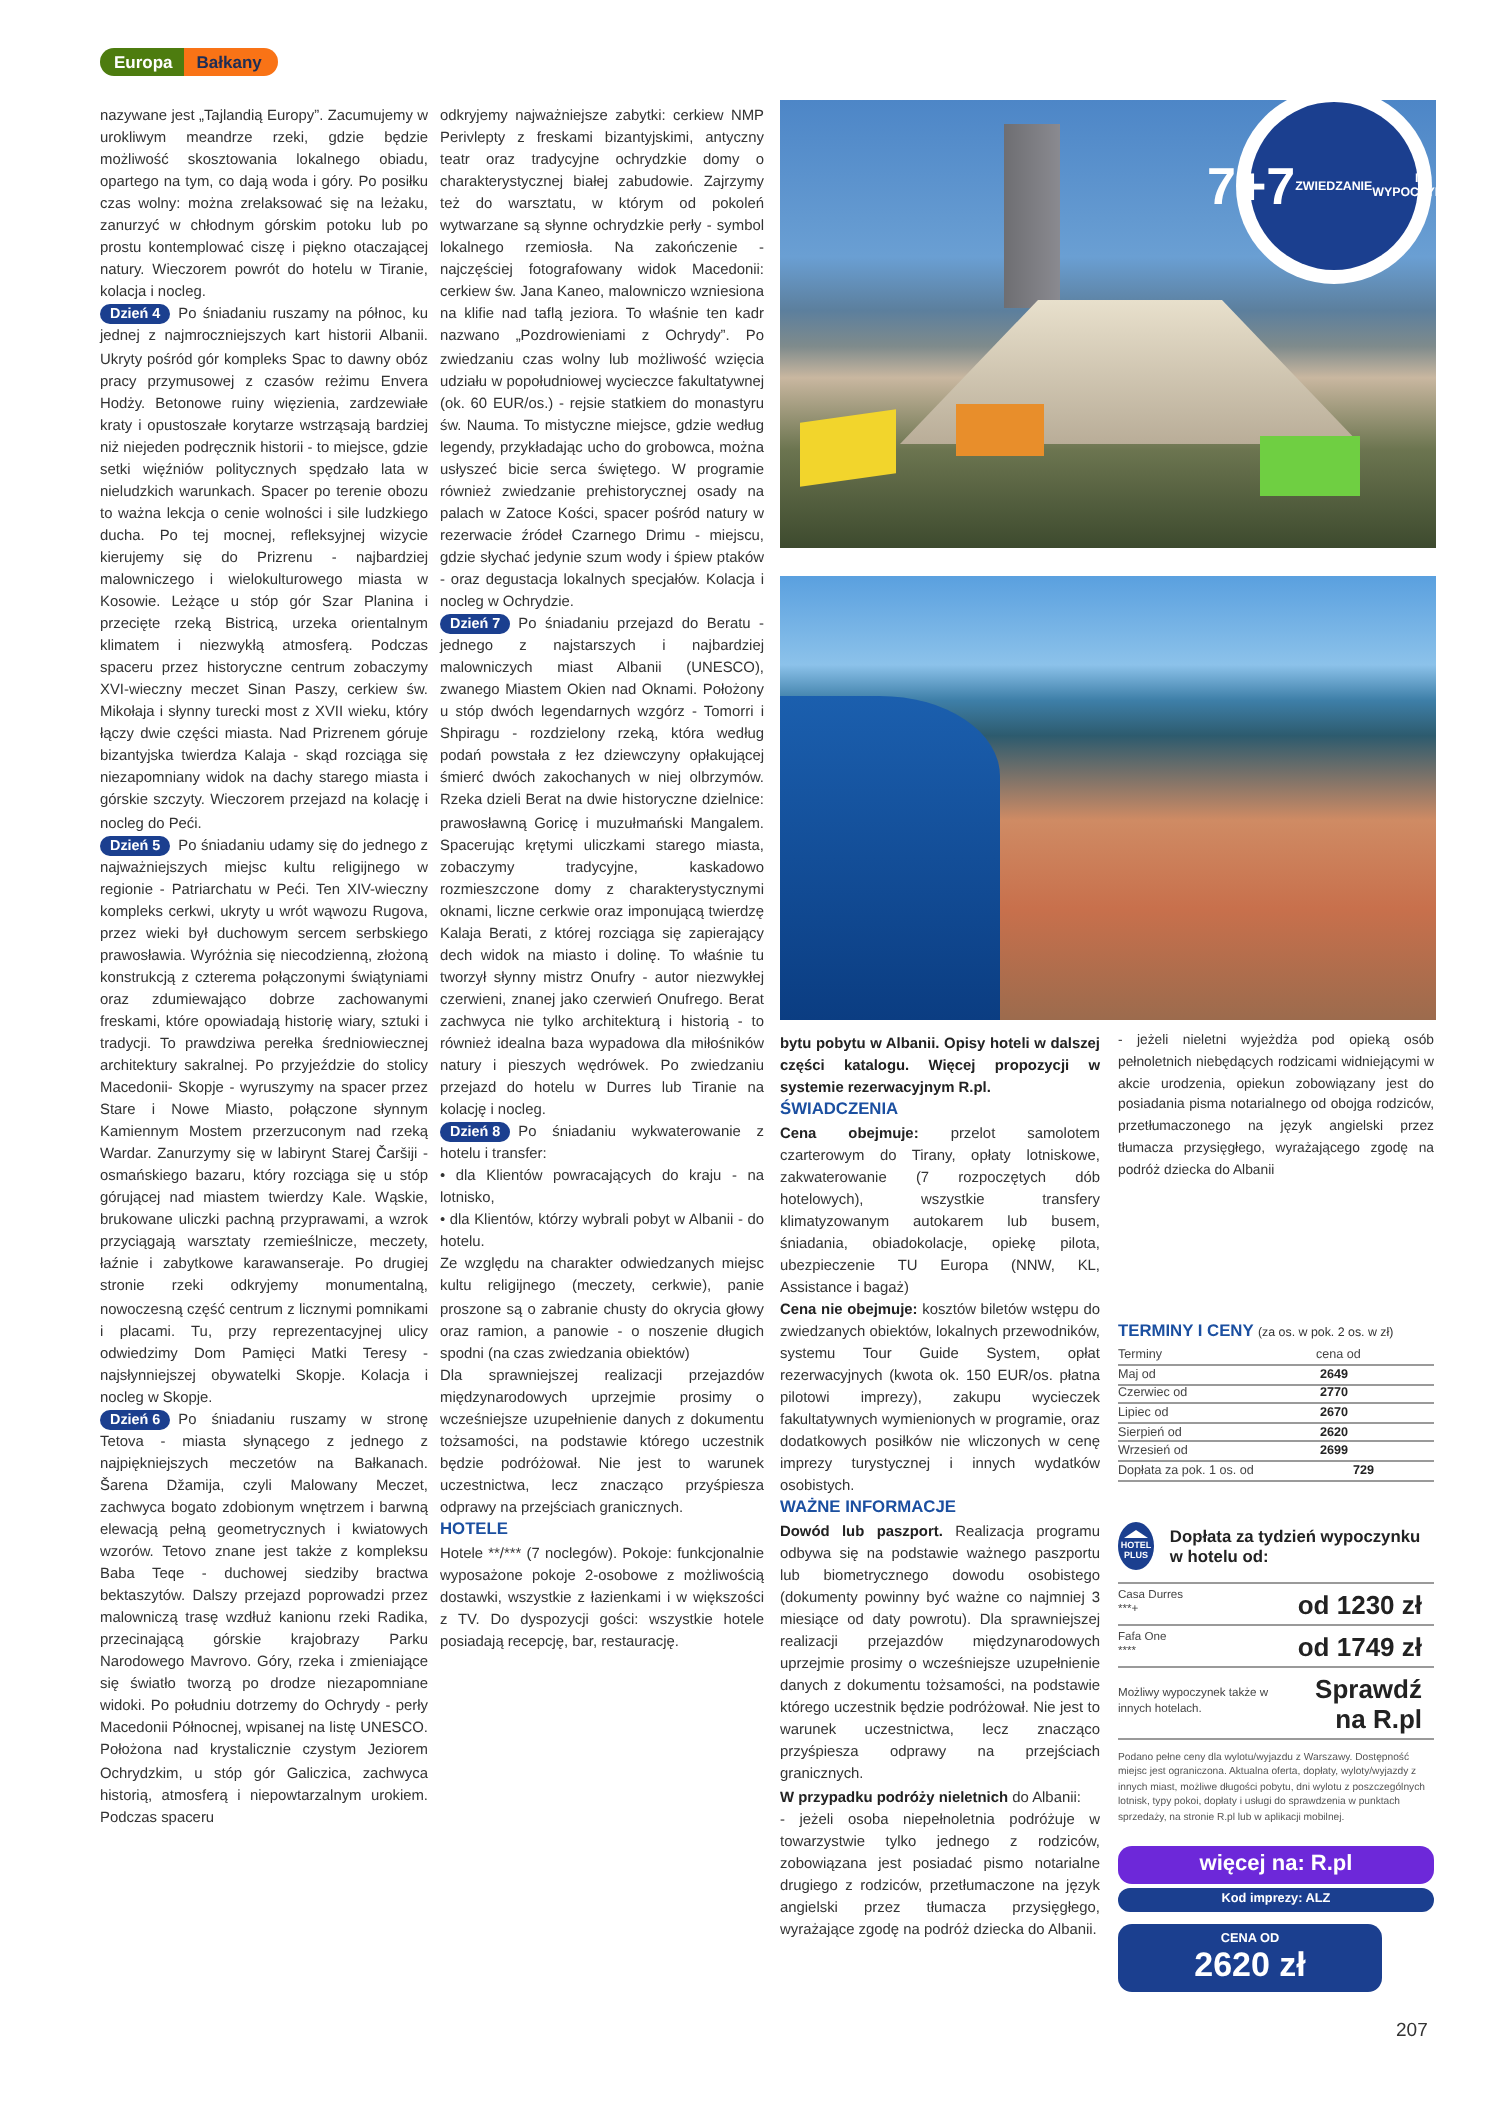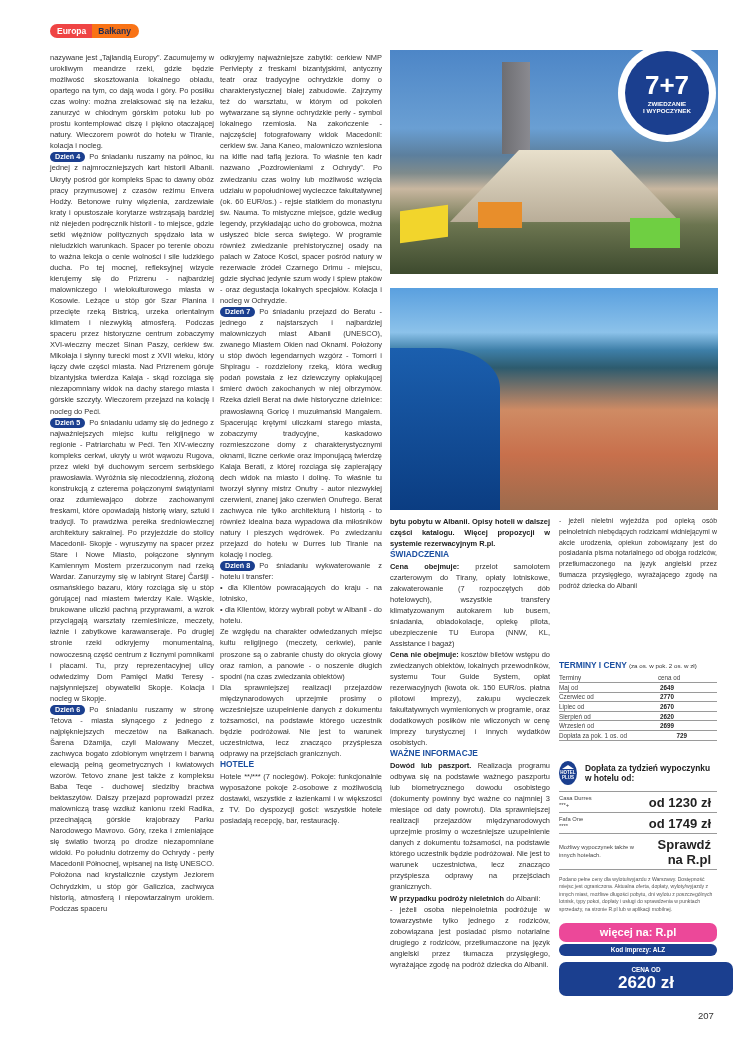--- a/index.html
+++ b/index.html
@@ -1,20 +1,20 @@
 <!DOCTYPE html>
 <html><head>
 <meta charset="utf-8">
 <style>
   * { box-sizing: border-box; margin: 0; padding: 0; }
   html, body { width: 756px; height: 1051px; background: #ffffff; overflow: hidden; }
   body { position: relative; font-family: "Liberation Sans", sans-serif; color: #2a2a2a; }
 
   .crumb { position: absolute; left: 50px; top: 24px; height: 14px; display: flex; border-radius: 7px; overflow: hidden; font-size: 8.5px; font-weight: bold; }
-  .crumb .c1 { background: #ef4444; color: #fff; padding: 1px 6px 0 7px; line-height: 13px; text-align: right; }
+  .crumb .c1 { background: #4d7c0f; color: #fff; padding: 1px 6px 0 7px; line-height: 13px; text-align: right; }
   .crumb .c2 { background: #f97316; color: #1d2d55; padding: 1px 8px 0 6px; line-height: 13px; }
 
   .col { position: absolute; font-size: 7.45px; line-height: 11.05px; text-align: justify; color: #333; }
   .col p { margin: 0; }
   .col1 { left: 50px; top: 52px; width: 164px; }
   .col2 { left: 220px; top: 52px; width: 162px; }
   .col3 { left: 390px; top: 516px; width: 160px; }
   .col4 { left: 559px; top: 516px; width: 158px; font-size: 6.9px; line-height: 10.8px; }
 
   .day { display: inline-block; background: #1b3f8f; color: #fff; font-weight: bold; font-size: 7.2px; line-height: 10px; padding: 0 5px; border-radius: 6px; margin-right: 4px; }
@@ -25,21 +25,21 @@
   .photo1 { top: 50px; height: 224px; background: linear-gradient(180deg, #4d86c7 0%, #6a9fd3 35%, #5c7f9d 47%, #7f8b8c 55%, #c9b7a0 62%, #6c7550 78%, #3d4a2e 100%); }
   .photo2 { top: 288px; height: 222px; background: linear-gradient(180deg, #5aa0df 0%, #8cc2ea 20%, #3e7fa8 28%, #2d5b6e 36%, #cf8b64 55%, #c8704c 75%, #9c6b4d 100%); }
   .lake { position: absolute; left: 0; top: 60px; width: 110px; height: 162px; background: linear-gradient(180deg, #1b5fae, #0b3d82); border-top-right-radius: 60px 40px; }
   .tower { position: absolute; left: 112px; top: 12px; width: 28px; height: 92px; background: linear-gradient(90deg, #6e6e72, #8a8a90); }
   .pyramid { position: absolute; left: 60px; top: 100px; width: 230px; height: 72px; background: linear-gradient(180deg, #e8e0cc, #b9ad98); clip-path: polygon(30% 0, 70% 0, 100% 100%, 0 100%); }
   .box-yel { position: absolute; left: 10px; top: 158px; width: 48px; height: 32px; background: #f2d52c; transform: skewY(-8deg); }
   .box-org { position: absolute; left: 88px; top: 152px; width: 44px; height: 26px; background: #e88e2b; }
   .box-grn { position: absolute; left: 240px; top: 168px; width: 50px; height: 30px; background: #6fcf42; }
 
   .badge-wrap { position: absolute; left: 618px; top: 44px; width: 98px; height: 98px; border-radius: 50%; background: #fff; display: flex; align-items: center; justify-content: center; }
-  .badge { width: 84px; height: 84px; border-radius: 50%; background: #1b3f8f; color: #fff; text-align: center; display: flex; flex-direction: column; align-items: center; justify-content: center; }
+  .badge { width: 84px; height: 84px; border-radius: 50%; background: #1b3f8f; color: #fff; text-align: center; display: flex; flex-direction: row; align-items: center; justify-content: center; }
   .badge .big { font-size: 26px; font-weight: bold; line-height: 26px; }
   .badge .sm { font-size: 6.2px; font-weight: bold; line-height: 7.5px; margin-top: 2px; }
 
   .prices { position: absolute; left: 559px; top: 660px; width: 158px; }
   .prices .ttl { font-size: 8.4px; color: #1b4fa0; font-weight: bold; }
   .prices .ttl .note { font-weight: normal; font-size: 6.2px; color: #333; }
   .ptable { width: 100%; border-collapse: collapse; margin-top: 3px; font-size: 6.3px; color: #444; }
   .ptable td, .ptable th { border-bottom: 1px solid #9a9a9a; height: 9.6px; padding: 0; font-weight: normal; text-align: left; }
   .ptable td.v { font-weight: bold; color: #222; padding-left: 2px; }
   .ptable td.v2 { font-weight: bold; color: #222; text-align: right; padding-right: 30px; }
@@ -50,23 +50,23 @@
   .hplus .txt { margin-left: 8px; font-weight: bold; font-size: 8.4px; line-height: 10px; color: #222; }
 
   .htable { width: 100%; border-collapse: collapse; margin-top: 6px; }
   .htable td { border-top: 1px solid #9a9a9a; padding: 3px 0 2px 0; vertical-align: middle; }
   .htable tr:last-child td { border-bottom: 1px solid #9a9a9a; }
   .htable .nm { font-size: 5.8px; color: #444; line-height: 7.5px; width: 82px; }
   .htable .pr { font-size: 13px; font-weight: bold; color: #222; text-align: right; padding-right: 6px; }
 
   .fine { margin-top: 6px; font-size: 5.1px; line-height: 7.6px; color: #555; }
 
-  .btn-more { position: absolute; left: 559px; top: 923px; width: 158px; height: 19px; border-radius: 7px; background: #ec4899; color: #fff; font-weight: bold; font-size: 11px; text-align: center; line-height: 19px; }
+  .btn-more { position: absolute; left: 559px; top: 923px; width: 158px; height: 19px; border-radius: 7px; background: #6d28d9; color: #fff; font-weight: bold; font-size: 11px; text-align: center; line-height: 19px; }
   .btn-code { position: absolute; left: 559px; top: 944px; width: 158px; height: 12px; border-radius: 6px; background: #1b3f8f; color: #fff; font-weight: bold; font-size: 6.4px; text-align: center; line-height: 12px; }
-  .btn-price { position: absolute; left: 559px; top: 962px; width: 174px; height: 34px; border-radius: 7px; background: #1b3f8f; color: #fff; text-align: center; }
+  .btn-price { position: absolute; left: 559px; top: 962px; width: 132px; height: 34px; border-radius: 7px; background: #1b3f8f; color: #fff; text-align: center; }
   .btn-price .lbl { font-size: 6.4px; font-weight: bold; line-height: 8px; margin-top: 4px; }
   .btn-price .val { font-size: 17px; font-weight: bold; line-height: 18px; }
 
   .pagenum { position: absolute; left: 698px; top: 1010px; font-size: 9.5px; color: #333; }
 </style>
 </head>
 <body>
 
 <div class="crumb">
   <span class="c1">Europa</span>

